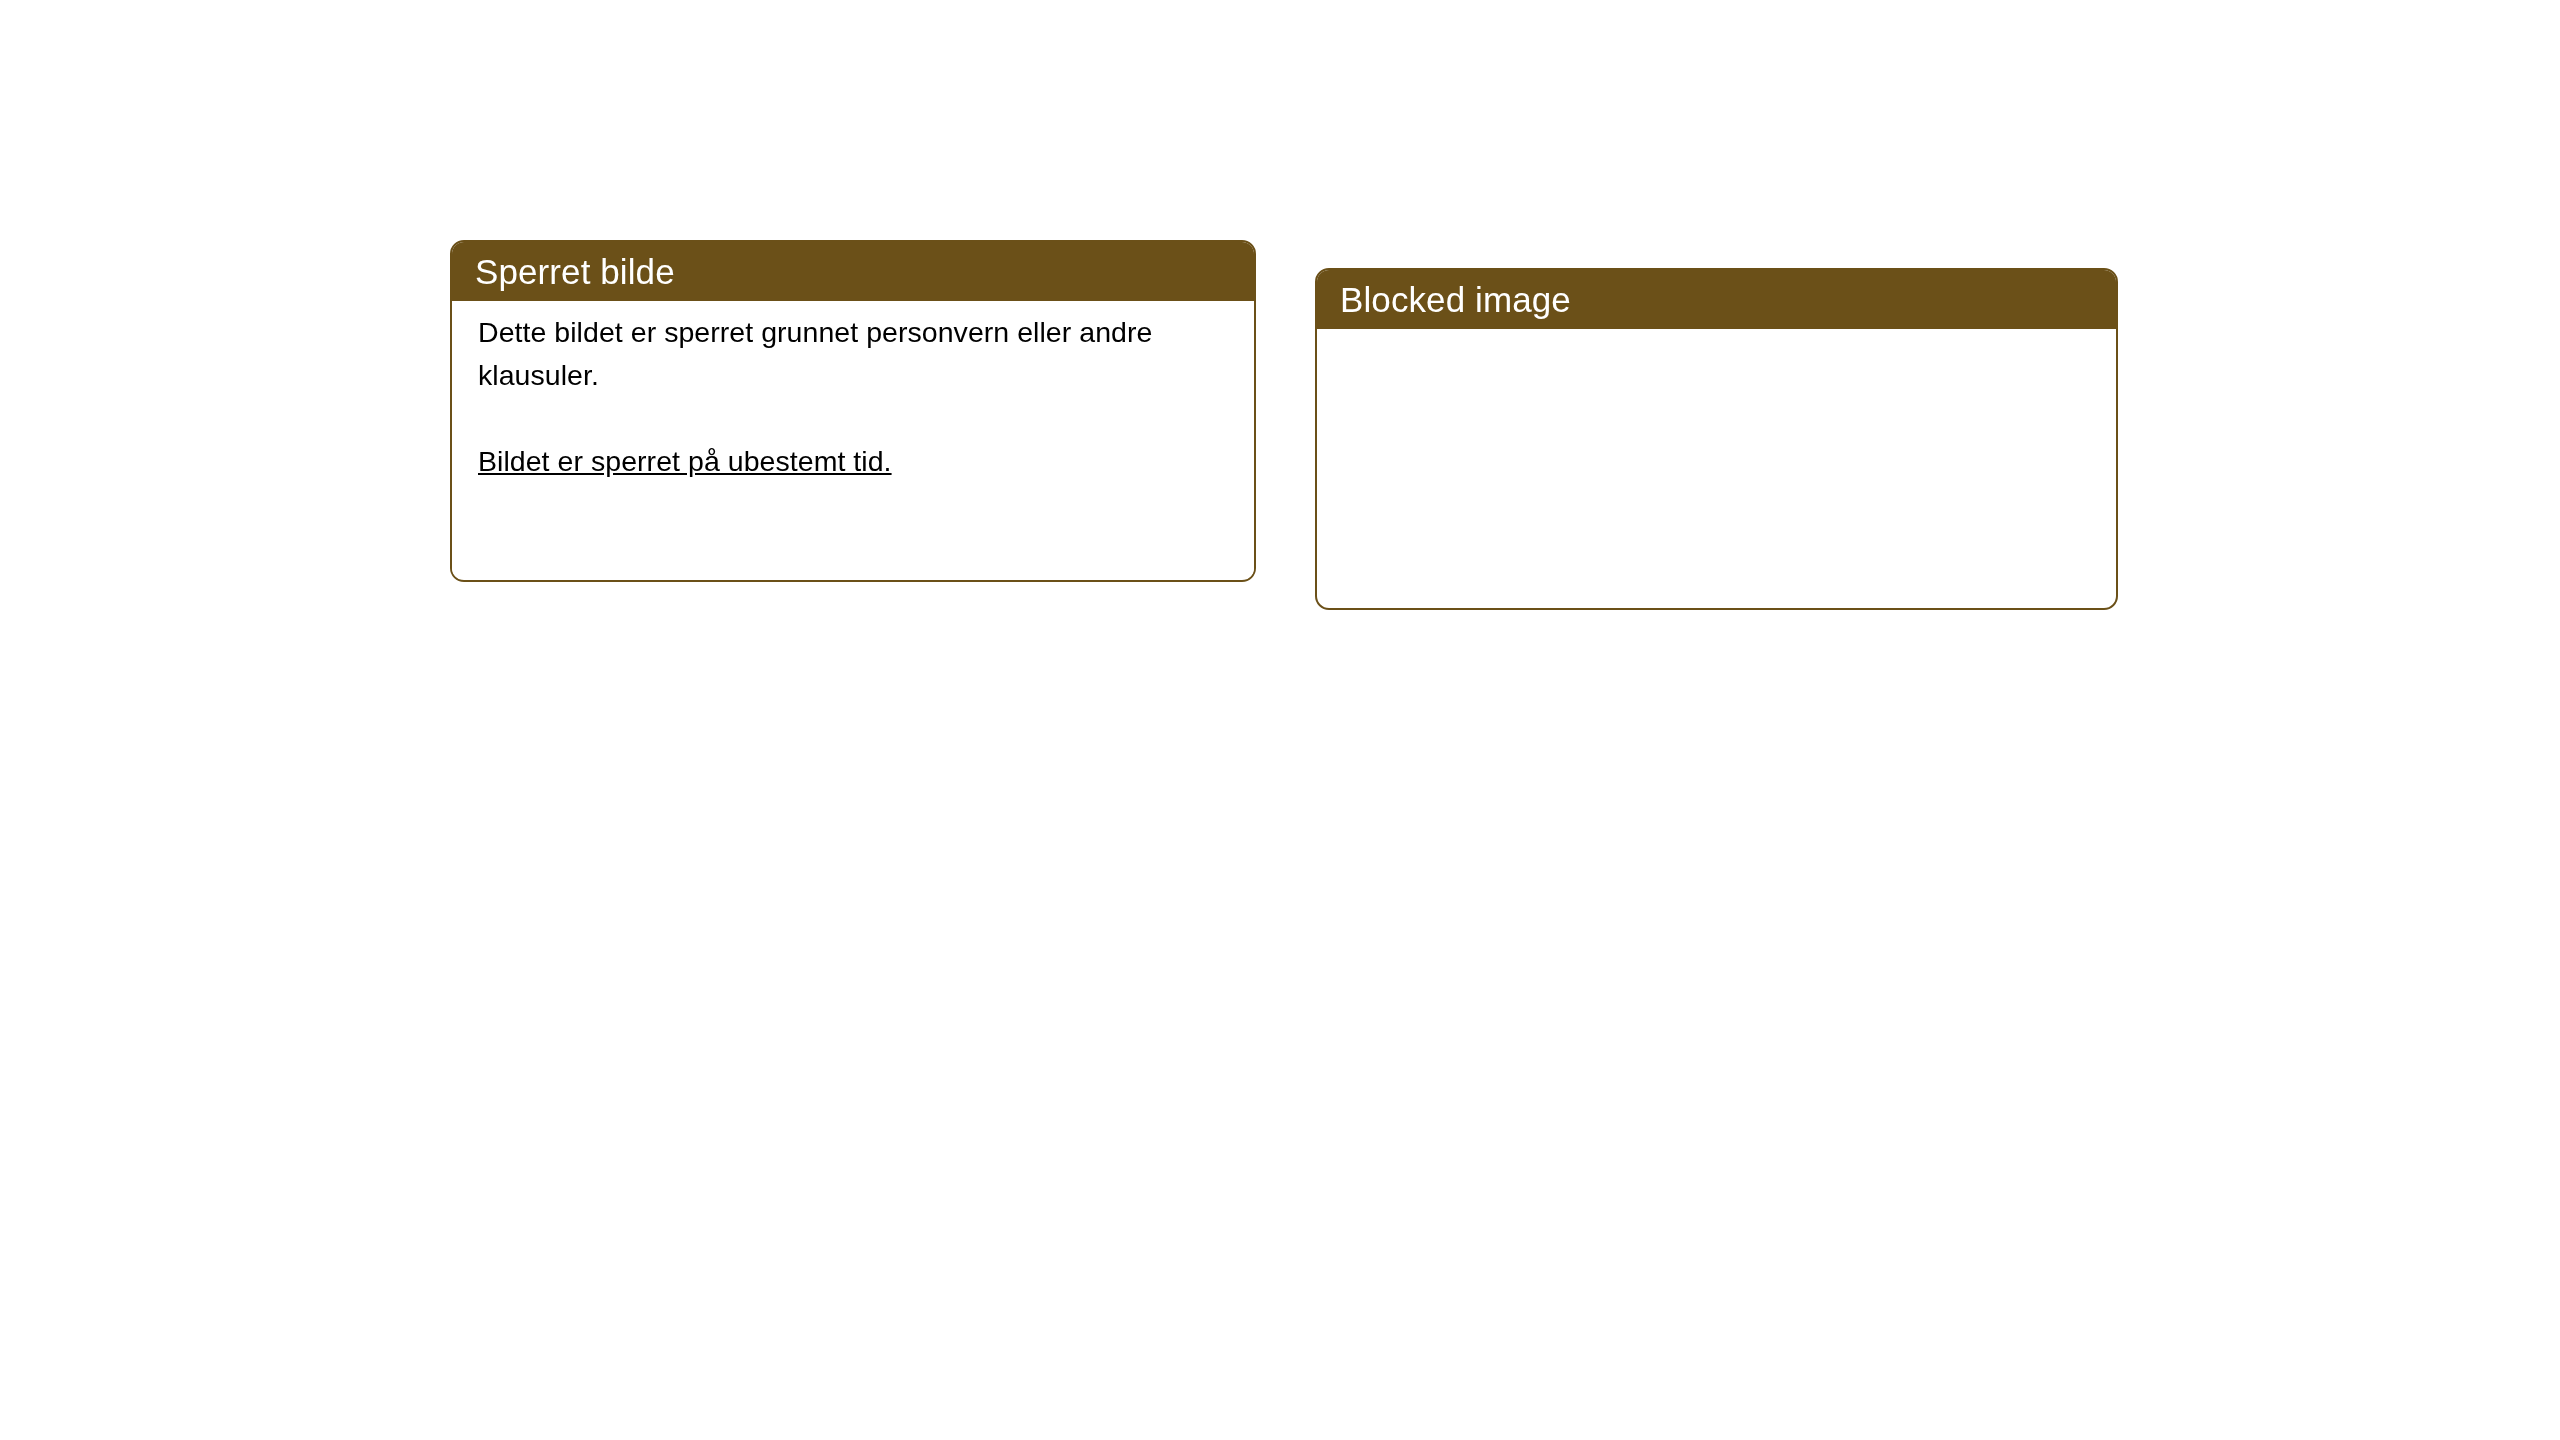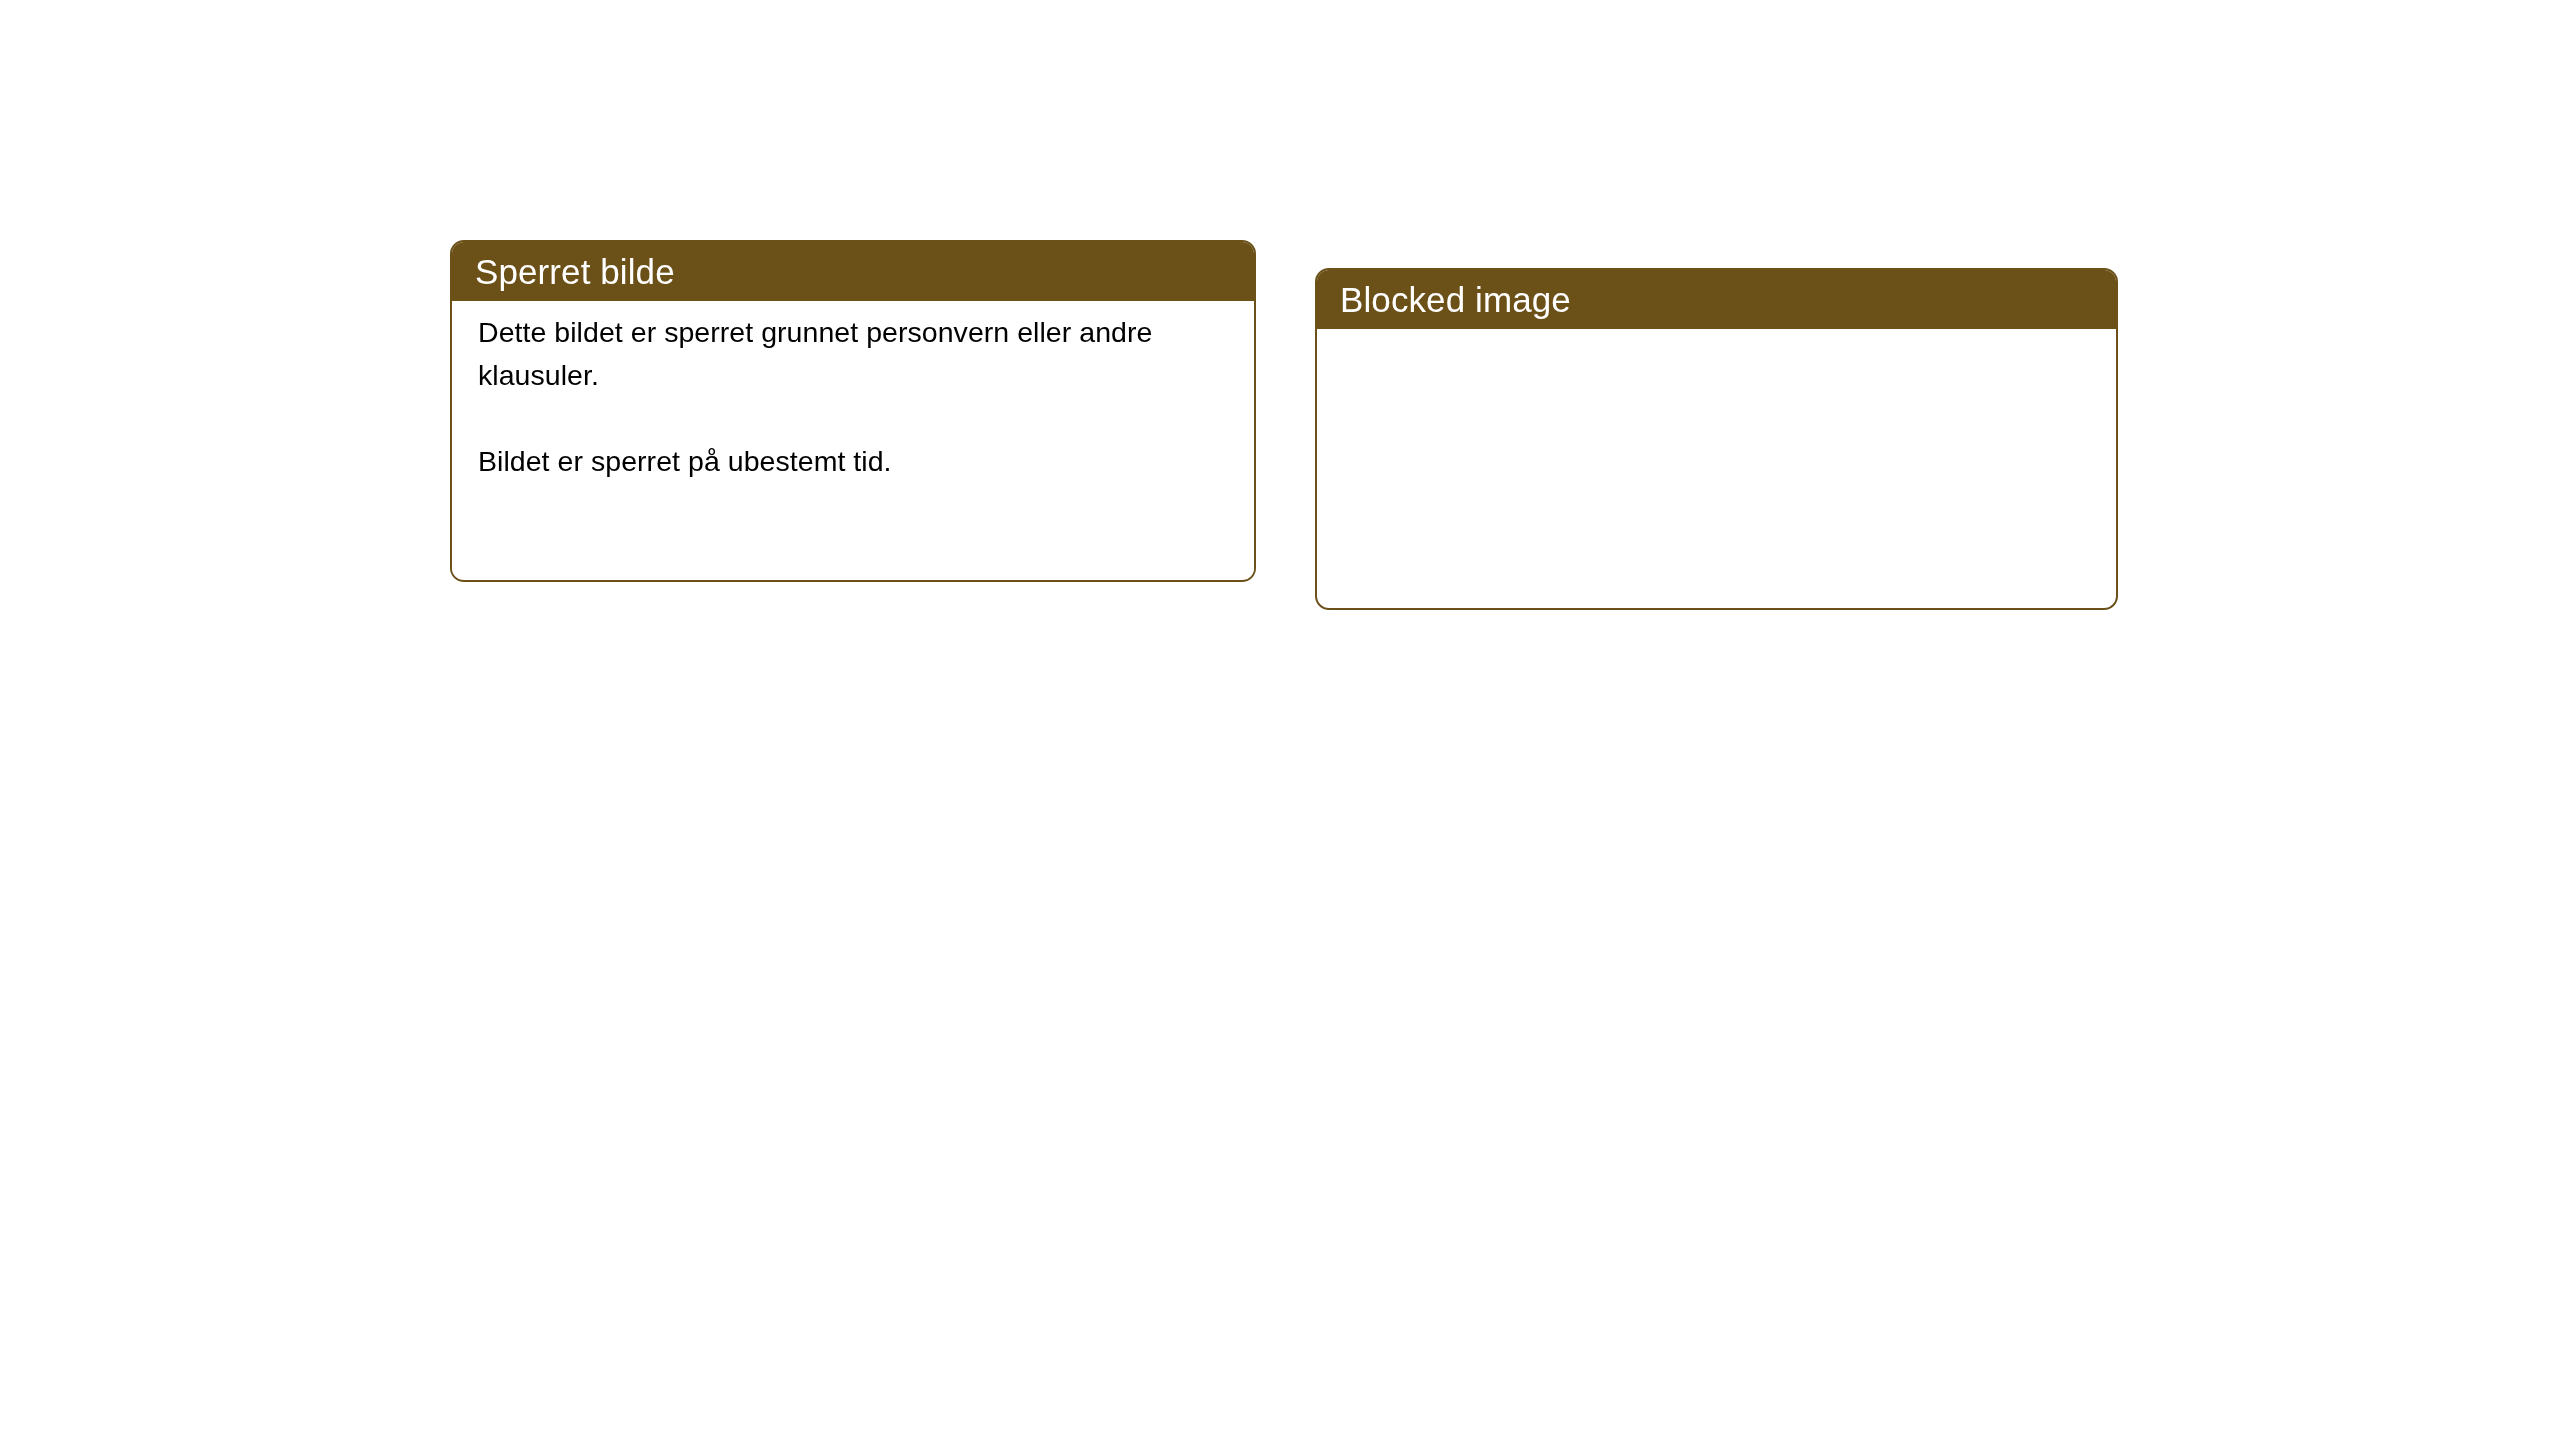--- a/index.html
+++ b/index.html
@@ -80,20 +80,21 @@
     font-family: "Liberation Sans", sans-serif;
     font-size: 28.5px;
     font-weight: 400;
     line-height: 43px;
     margin: 0;
     letter-spacing: 0.05px;
   }
 
   .card-paragraph + .card-paragraph {
     margin-top: 43px;
+    text-decoration: underline;
   }
 
   .card--blocked-no .card-paragraph {
     max-width: 700px;
   }
 
   .card--blocked-en .card-paragraph {
     max-width: 700px;
   }
 </style>

